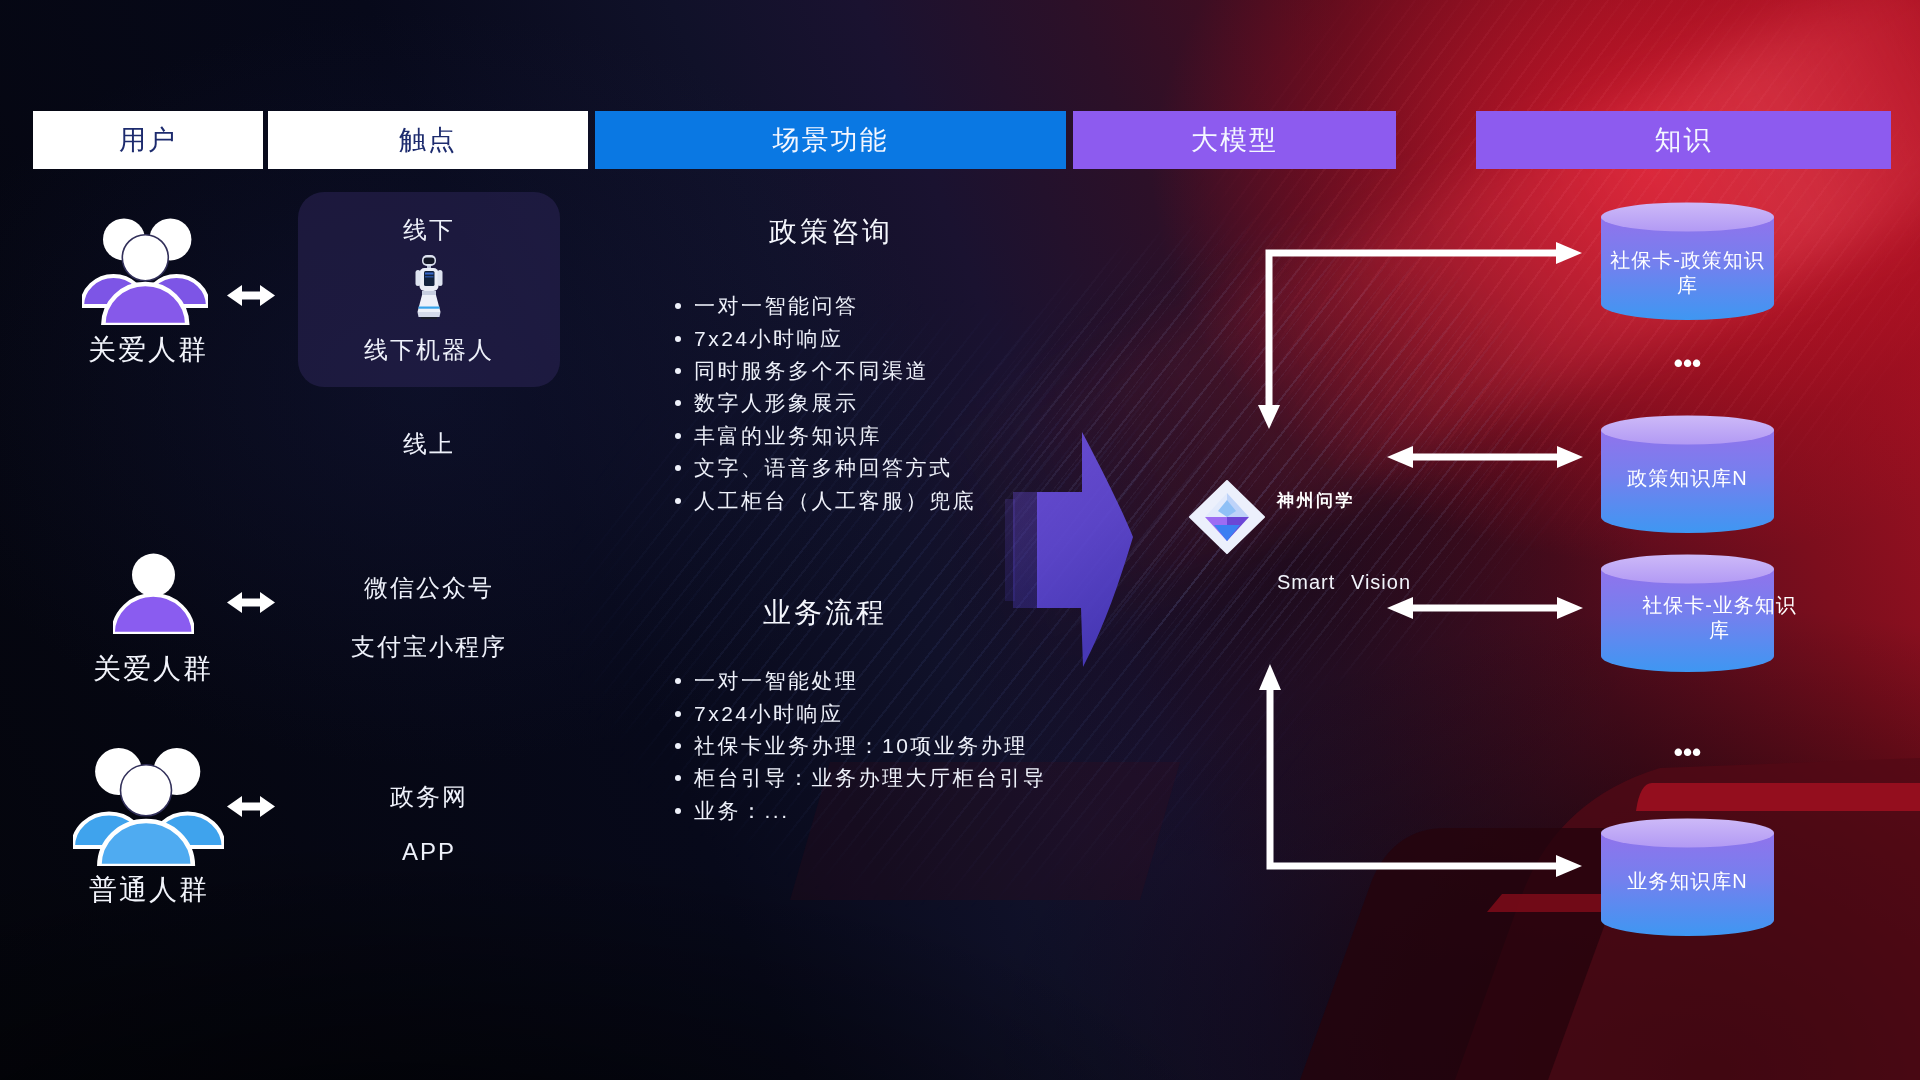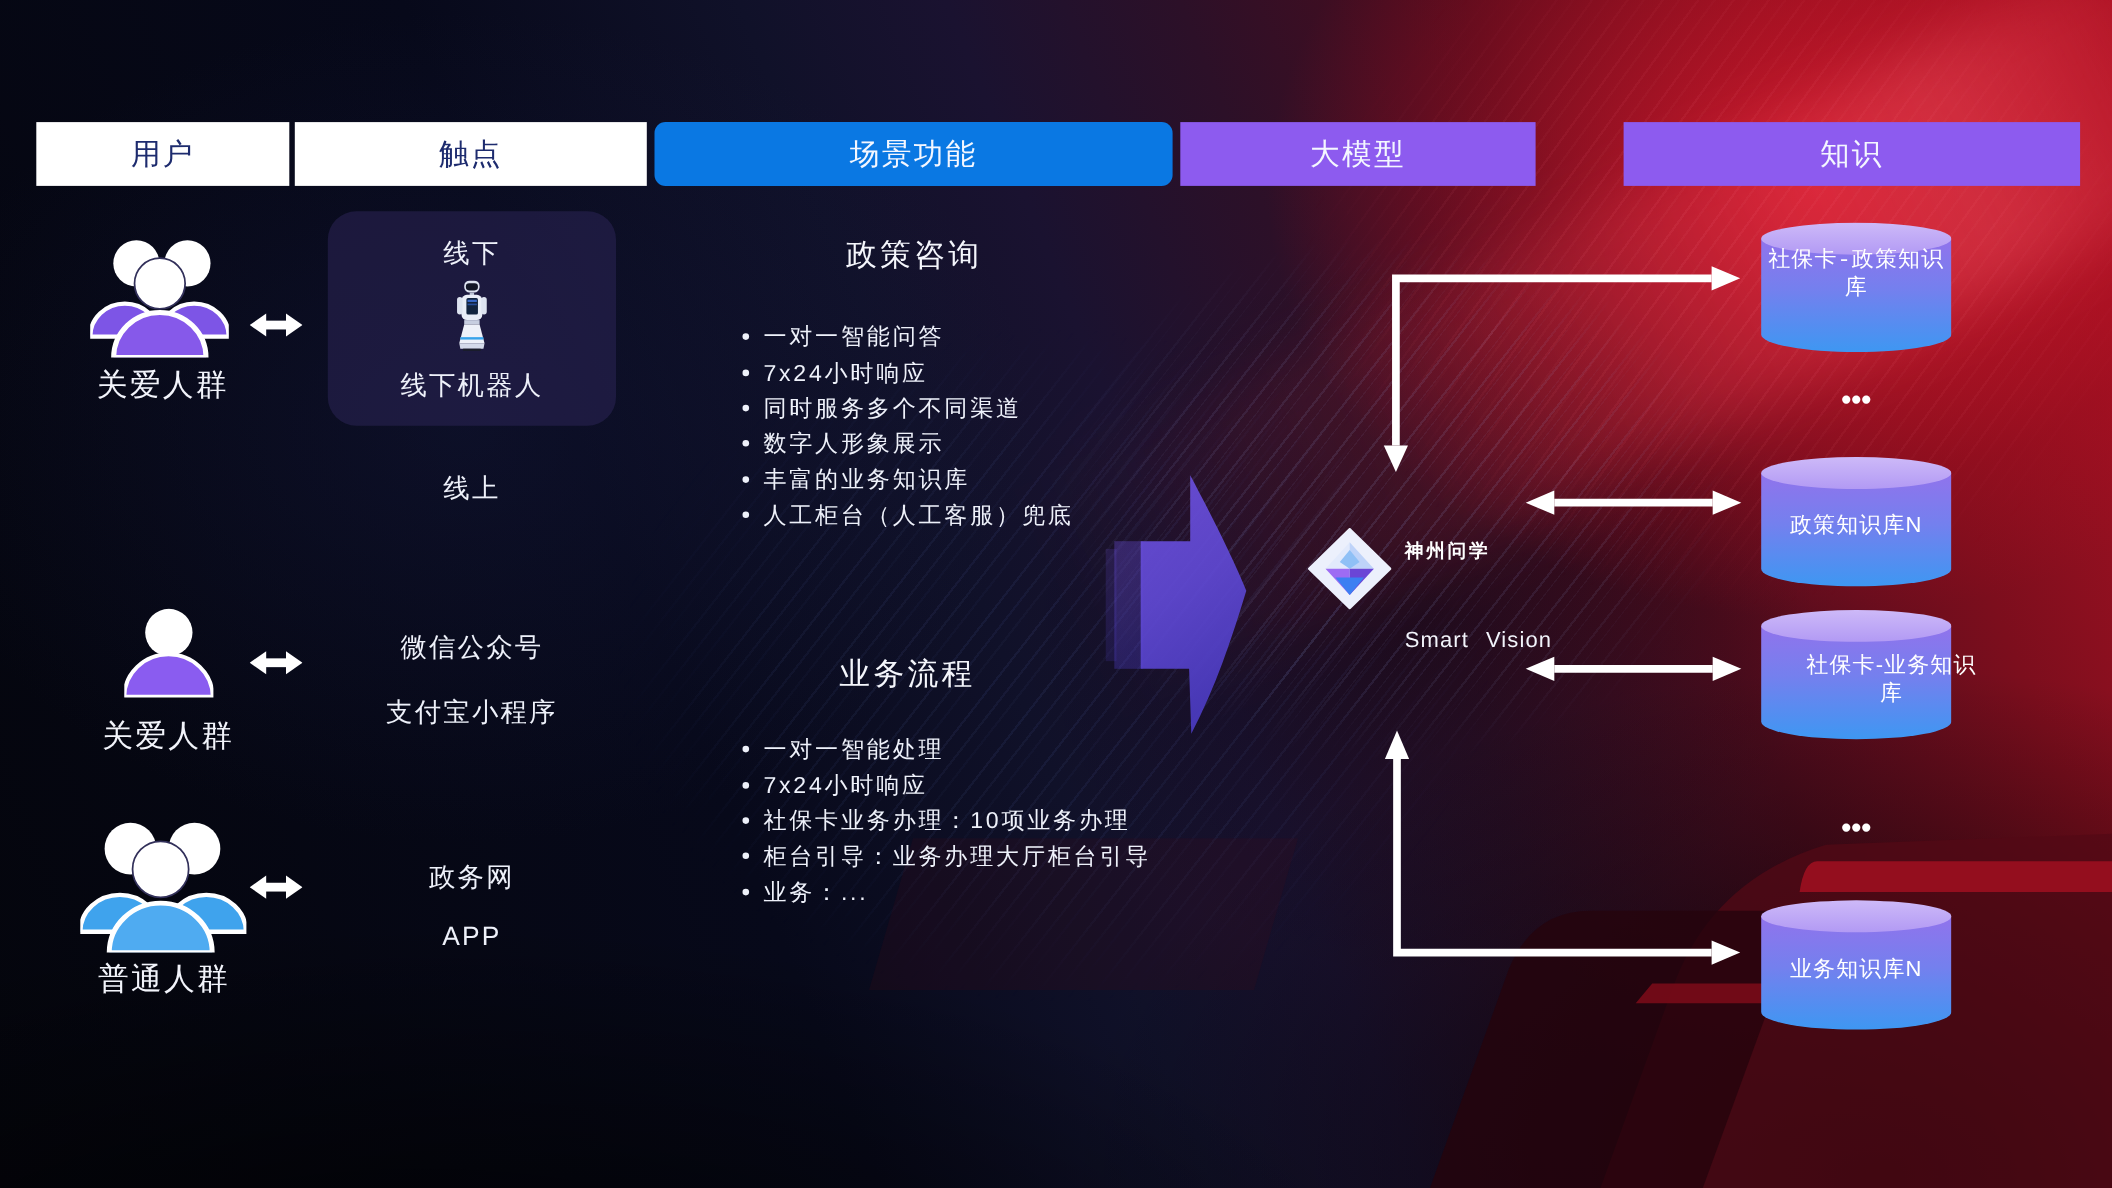--- a/index.html
+++ b/index.html
@@ -52,21 +52,21 @@
             mask-image:radial-gradient(520px 420px at 82% 22%, #000 0%, rgba(0,0,0,.6) 50%, transparent 75%);
   }
   .bg-shapes{position:absolute;inset:0;}
   
   .pill{
     position:absolute;top:111px;height:58px;
     display:flex;align-items:center;justify-content:center;
     font-size:27px;letter-spacing:2px;
   }
   .pill.white{background:#ffffff;color:#1d2b6e;}
-  .pill.blue{background:#0a78e3;color:#f4f7ff;border-radius:10px;}
+  .pill.blue{background:#0a78e3;color:#f4f7ff;}
   .pill.purple{background:#8d5bef;color:#f4f7ff;}
   .p1{left:33px;width:230px;}
   .p2{left:268px;width:320px;}
   .p3{left:595px;width:471px;}
   .p4{left:1073px;width:323px;}
   .p5{left:1476px;width:415px;}
   
   .user-label{
     position:absolute;width:200px;text-align:center;color:#f2f4fb;
     font-size:28px;letter-spacing:2px;
@@ -251,20 +251,24 @@
         <span class="dot"></span>
         <span>同时服务多个不同渠道</span>
       </div>
     <div class="bullet">
         <span class="dot"></span>
         <span>数字人形象展示</span>
       </div>
     <div class="bullet">
         <span class="dot"></span>
         <span>丰富的业务知识库</span>
+      </div>
+    <div class="bullet">
+        <span class="dot"></span>
+        <span>文字、语音多种回答方式</span>
       </div>
     <div class="bullet">
         <span class="dot"></span>
         <span>人工柜台（人工客服）兜底</span>
       </div>
   </div>
 
   <div class="scene-title st2">业务流程</div>
   <div class="bullets bl2">
     <div class="bullet">
@@ -354,21 +358,21 @@
   </svg>
   <svg class="cyl" style="top:554px;" viewBox="0 0 173 119">
     <path d="M0,15 L0,102 A86.5,16 0 0 0 173,102 L173,15 Z" fill="url(#cylBody)"></path>
     <ellipse cx="86.5" cy="15" rx="86.5" ry="14.5" fill="url(#cylTop)"></ellipse>
   </svg>
   <svg class="cyl" style="top:818px;" viewBox="0 0 173 119">
     <path d="M0,15 L0,102 A86.5,16 0 0 0 173,102 L173,15 Z" fill="url(#cylBody)"></path>
     <ellipse cx="86.5" cy="15" rx="86.5" ry="14.5" fill="url(#cylTop)"></ellipse>
   </svg>
 
-  <div class="cyl-text" style="top:225px;font-family:Liberation Mono, monospace;">
+  <div class="cyl-text" style="top:248px;">
     <div>社保卡-政策知识</div>
     <div>库</div>
   </div>
   <div class="cyl-text" style="top:466px;">
     <div>政策知识库N</div>
   </div>
   <div class="cyl-text" style="top:593px;padding-left:32px;">
     <div>社保卡-业务知识</div>
     <div>库</div>
   </div>

